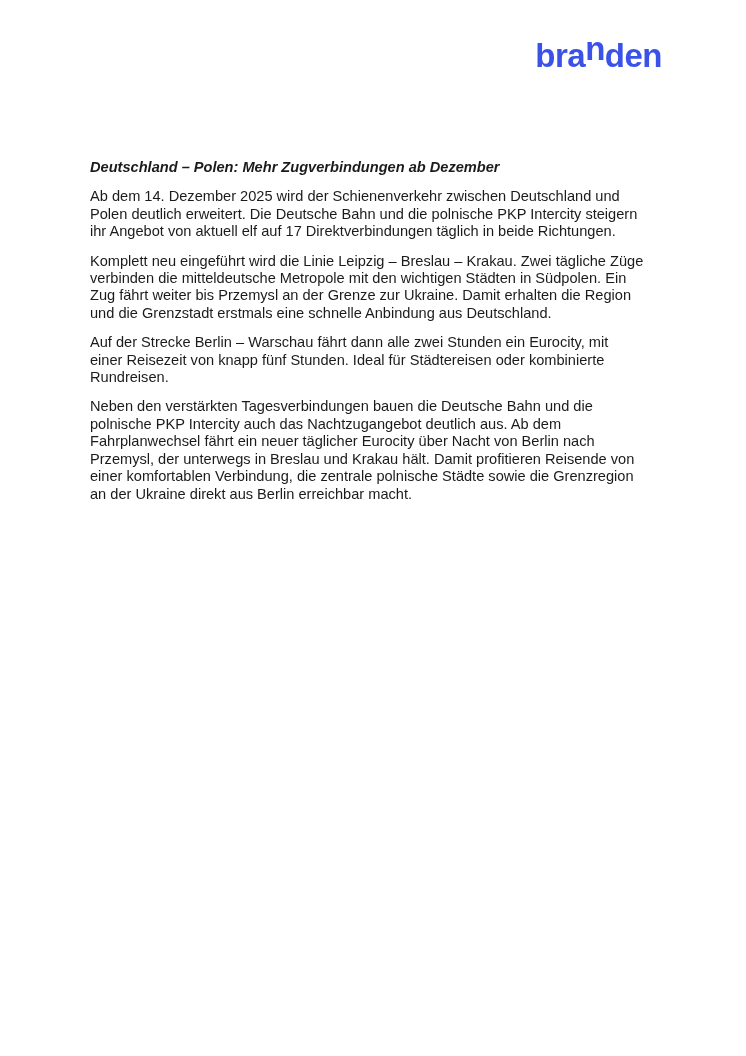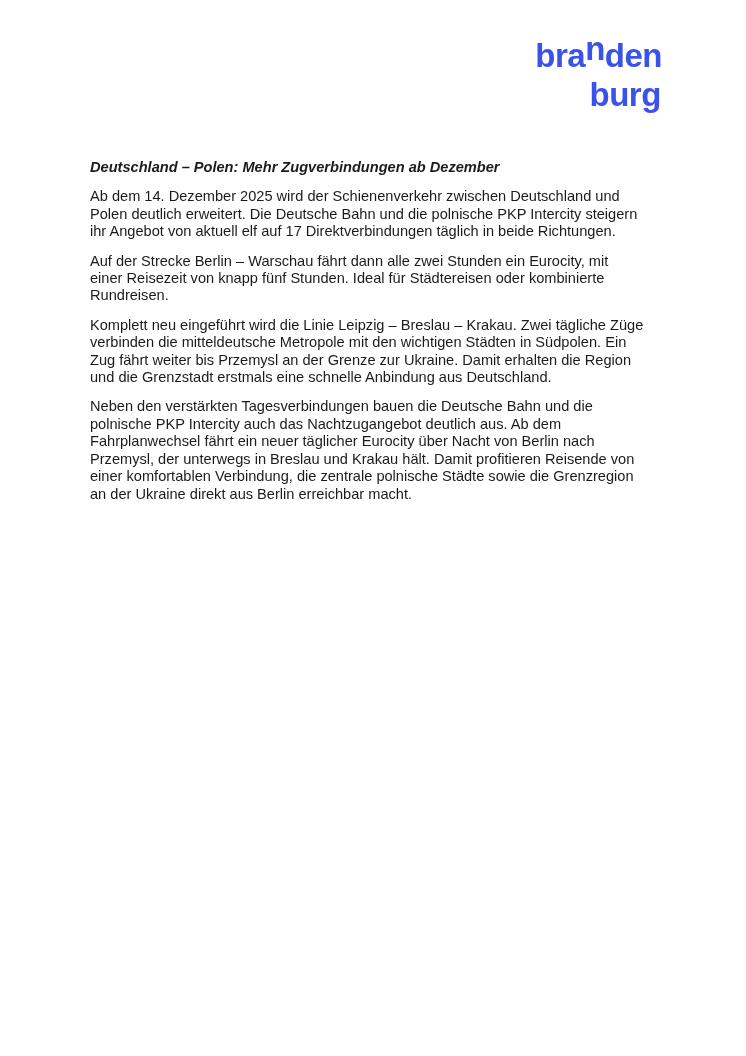--- a/index.html
+++ b/index.html
@@ -61,36 +61,35 @@
 </style>
 </head>
 <body>
 
 <div class="page">
 
   <div class="logo" style="color: rgb(58, 82, 232);">
     <div class="logo-line1">
       <span>bra</span><span class="logo-raised">n</span><span>den</span>
     </div>
-    <div class="logo-line2">burg</div>
   </div>
 
   <div class="content" style="color: rgb(27, 27, 29);">
     <p class="heading">Deutschland – Polen: Mehr Zugverbindungen ab Dezember</p>
     <div>
         <p class="para">Ab dem 14. Dezember 2025 wird der Schienenverkehr zwischen Deutschland und
 Polen deutlich erweitert. Die Deutsche Bahn und die polnische PKP Intercity steigern
 ihr Angebot von aktuell elf auf 17 Direktverbindungen täglich in beide Richtungen.</p>
-        <p class="para">Auf der Strecke Berlin – Warschau fährt dann alle zwei Stunden ein Eurocity, mit
-einer Reisezeit von knapp fünf Stunden. Ideal für Städtereisen oder kombinierte
-Rundreisen.</p>
         <p class="para">Komplett neu eingeführt wird die Linie Leipzig – Breslau – Krakau. Zwei tägliche Züge
 verbinden die mitteldeutsche Metropole mit den wichtigen Städten in Südpolen. Ein
 Zug fährt weiter bis Przemysl an der Grenze zur Ukraine. Damit erhalten die Region
 und die Grenzstadt erstmals eine schnelle Anbindung aus Deutschland.</p>
+        <p class="para">Auf der Strecke Berlin – Warschau fährt dann alle zwei Stunden ein Eurocity, mit
+einer Reisezeit von knapp fünf Stunden. Ideal für Städtereisen oder kombinierte
+Rundreisen.</p>
         <p class="para">Neben den verstärkten Tagesverbindungen bauen die Deutsche Bahn und die
 polnische PKP Intercity auch das Nachtzugangebot deutlich aus. Ab dem
 Fahrplanwechsel fährt ein neuer täglicher Eurocity über Nacht von Berlin nach
 Przemysl, der unterwegs in Breslau und Krakau hält. Damit profitieren Reisende von
 einer komfortablen Verbindung, die zentrale polnische Städte sowie die Grenzregion
 an der Ukraine direkt aus Berlin erreichbar macht.</p>
       </div>
   </div>
 
 </div>

